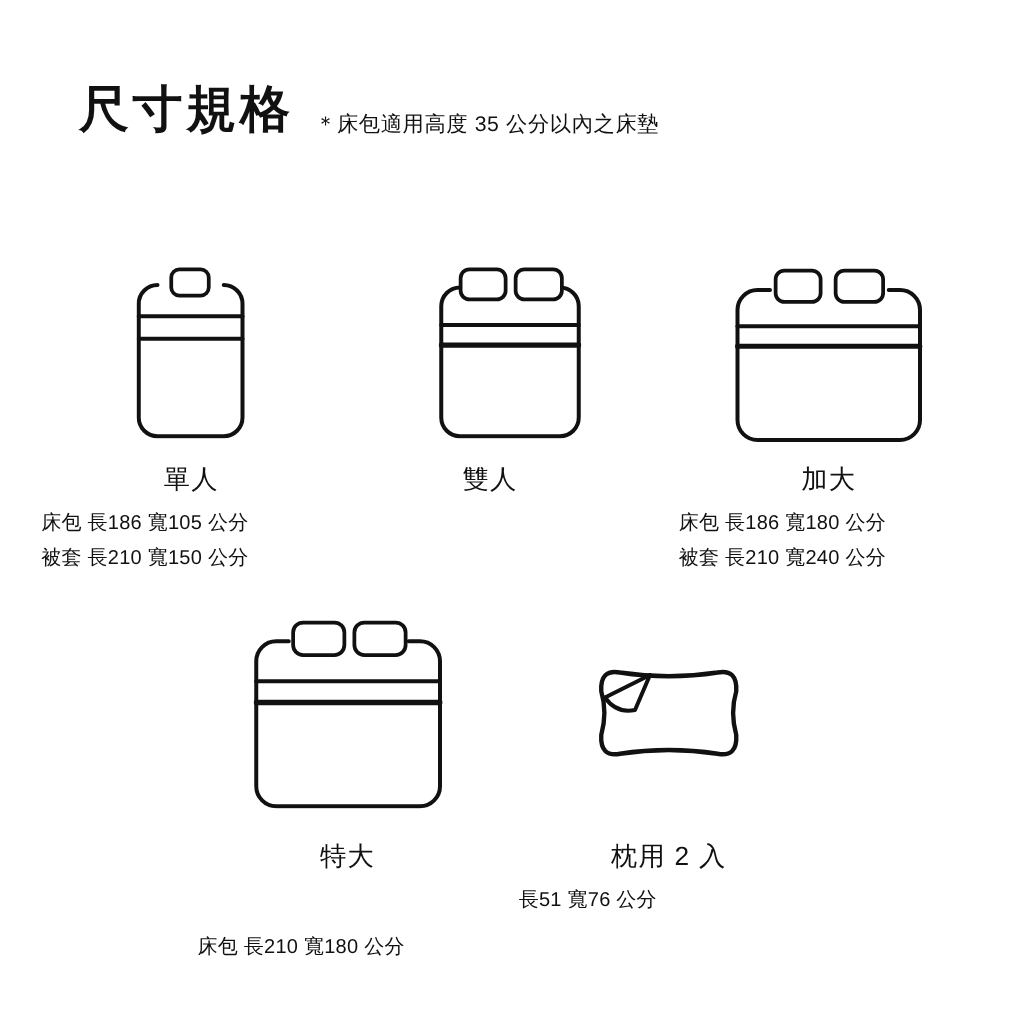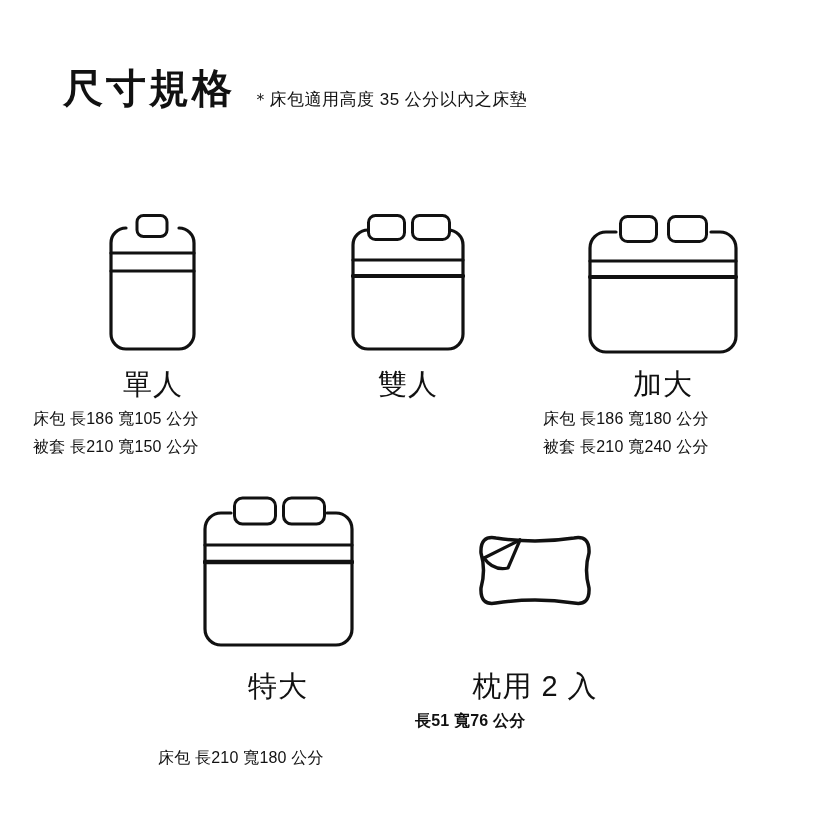--- a/index.html
+++ b/index.html
@@ -31,40 +31,40 @@
   .icon-bed2   { left: 351px; top: 213px; }
   .icon-bed3   { left: 588px; top: 214px; }
   .icon-bed4   { left: 203px; top: 496px; }
   .icon-pillow { left: 476px; top: 533px; }
 
   svg.icon { stroke: var(--ink, #111111); fill: none;
              stroke-linecap: round; stroke-linejoin: round; }
   svg.icon .fill-white { fill: #ffffff; }
 
   .product-label {
-    font-size: 29px; font-weight: 500;
+    font-size: 21px; font-weight: 500;
     text-align: center; letter-spacing: 1px;
     line-height: 30px;
   }
   .label-1 { left: 53px;  top: 369px; width: 200px; }
-  .label-2 { left: 308px; top: 369px; width: 200px; }
+  .label-2 { left: 292px; top: 369px; width: 200px; }
   .label-3 { left: 563px; top: 369px; width: 200px; }
   .label-4 { left: 178px; top: 671px; width: 200px; }
   .label-5 { left: 435px; top: 671px; width: 200px; }
 
   .product-specs {
     font-size: 16px; font-weight: 400;
     text-align: left; line-height: 28px;
     letter-spacing: 0.2px;
   }
   .specs-1 { left: 33px;  top: 405px; width: 240px; }
   .specs-2 { left: 288px; top: 405px; width: 240px; }
   .specs-3 { left: 543px; top: 405px; width: 240px; }
   .specs-4 { left: 158px; top: 707px; width: 240px; margin-top: 37px; }
-  .specs-5 { left: 415px; top: 707px; width: 240px; font-weight: bold; }
+  .specs-5 { left: 415px; top: 707px; width: 240px; }
 </style>
 </head>
 <body>
 
 <h1 class="abs page-title">尺寸規格</h1>
 <div class="abs page-note">＊床包適用高度 35 公分以內之床墊</div>
 
 <div class="abs icon-wrap icon-bed1">
   <svg class="icon" width="87" height="138" viewBox="0 0 87 138" aria-hidden="true">
     <path d="M70,15 A15,15 0 0 1 85,30 L85,121 A15,15 0 0 1 70,136 L17,136 A15,15 0 0 1 2,121 L2,30 A15,15 0 0 1 17,15" stroke-width="3.2"></path>

